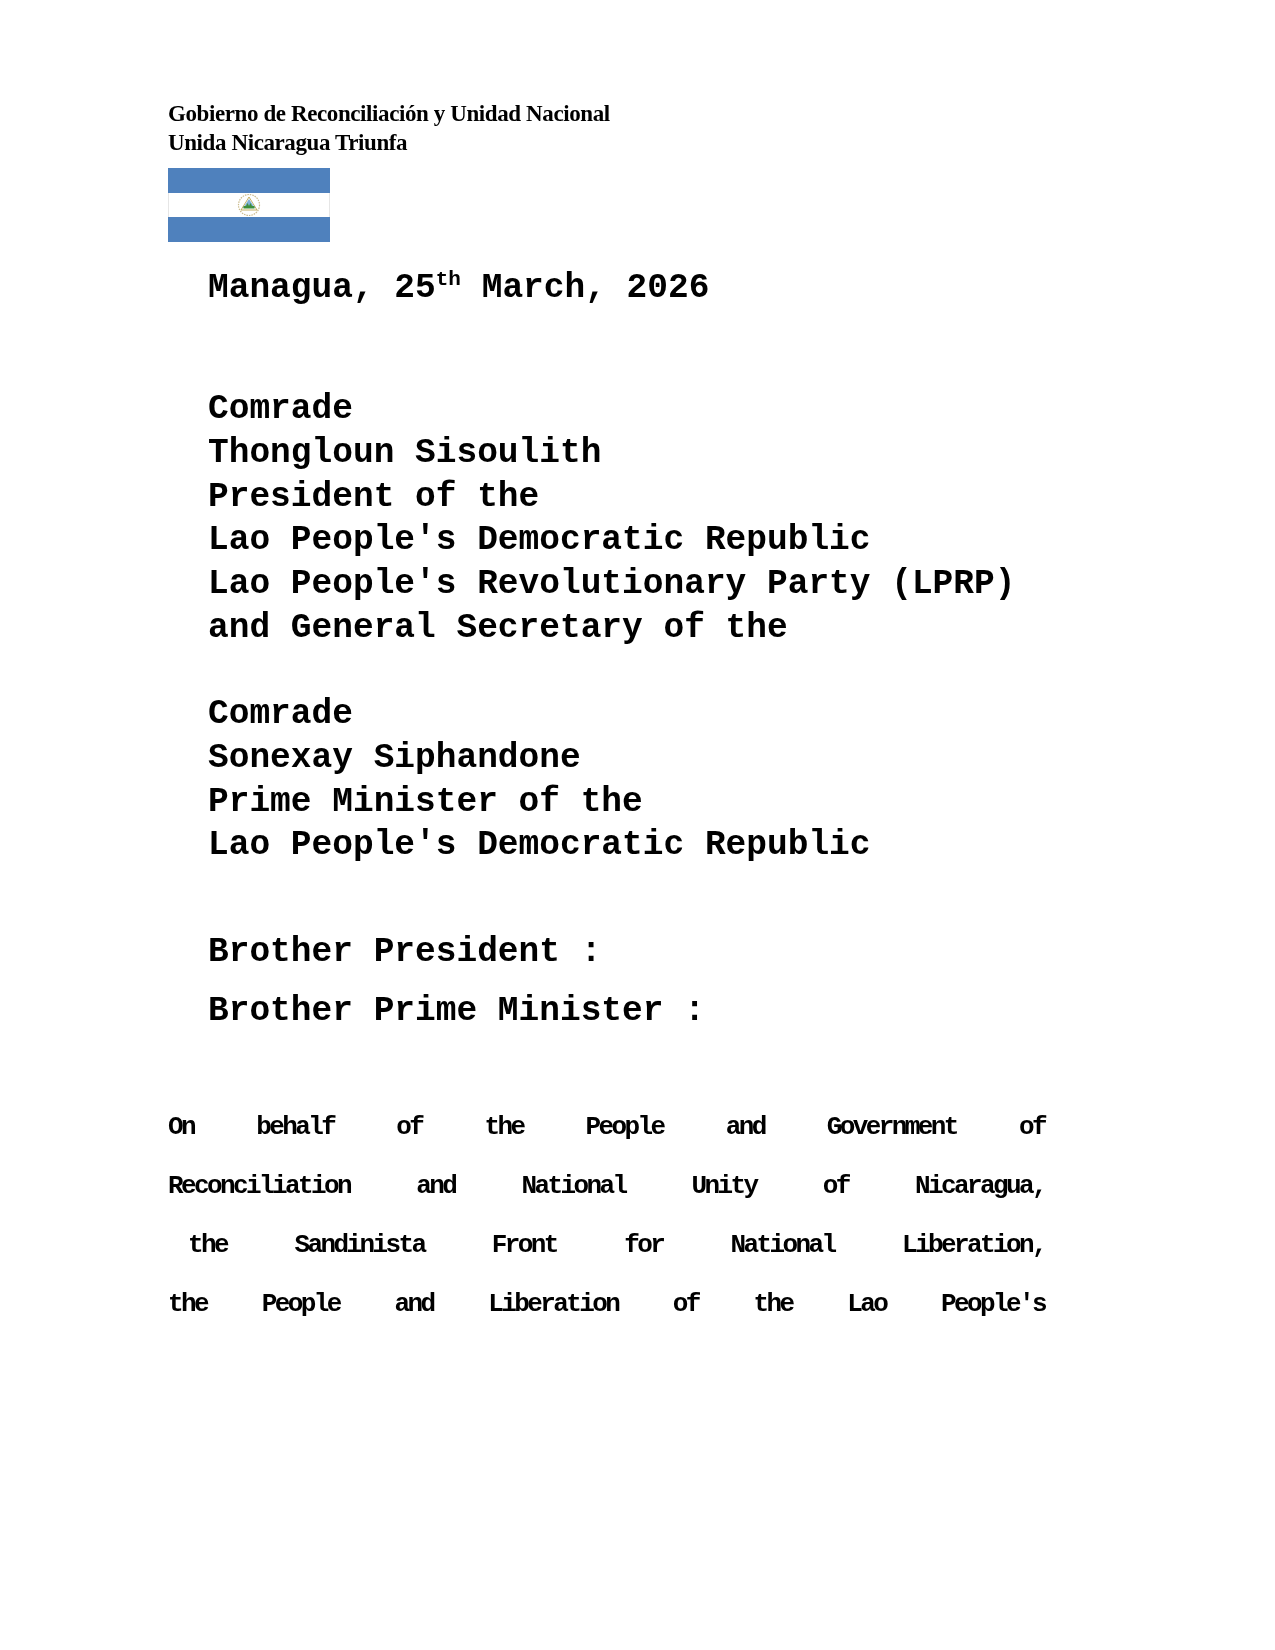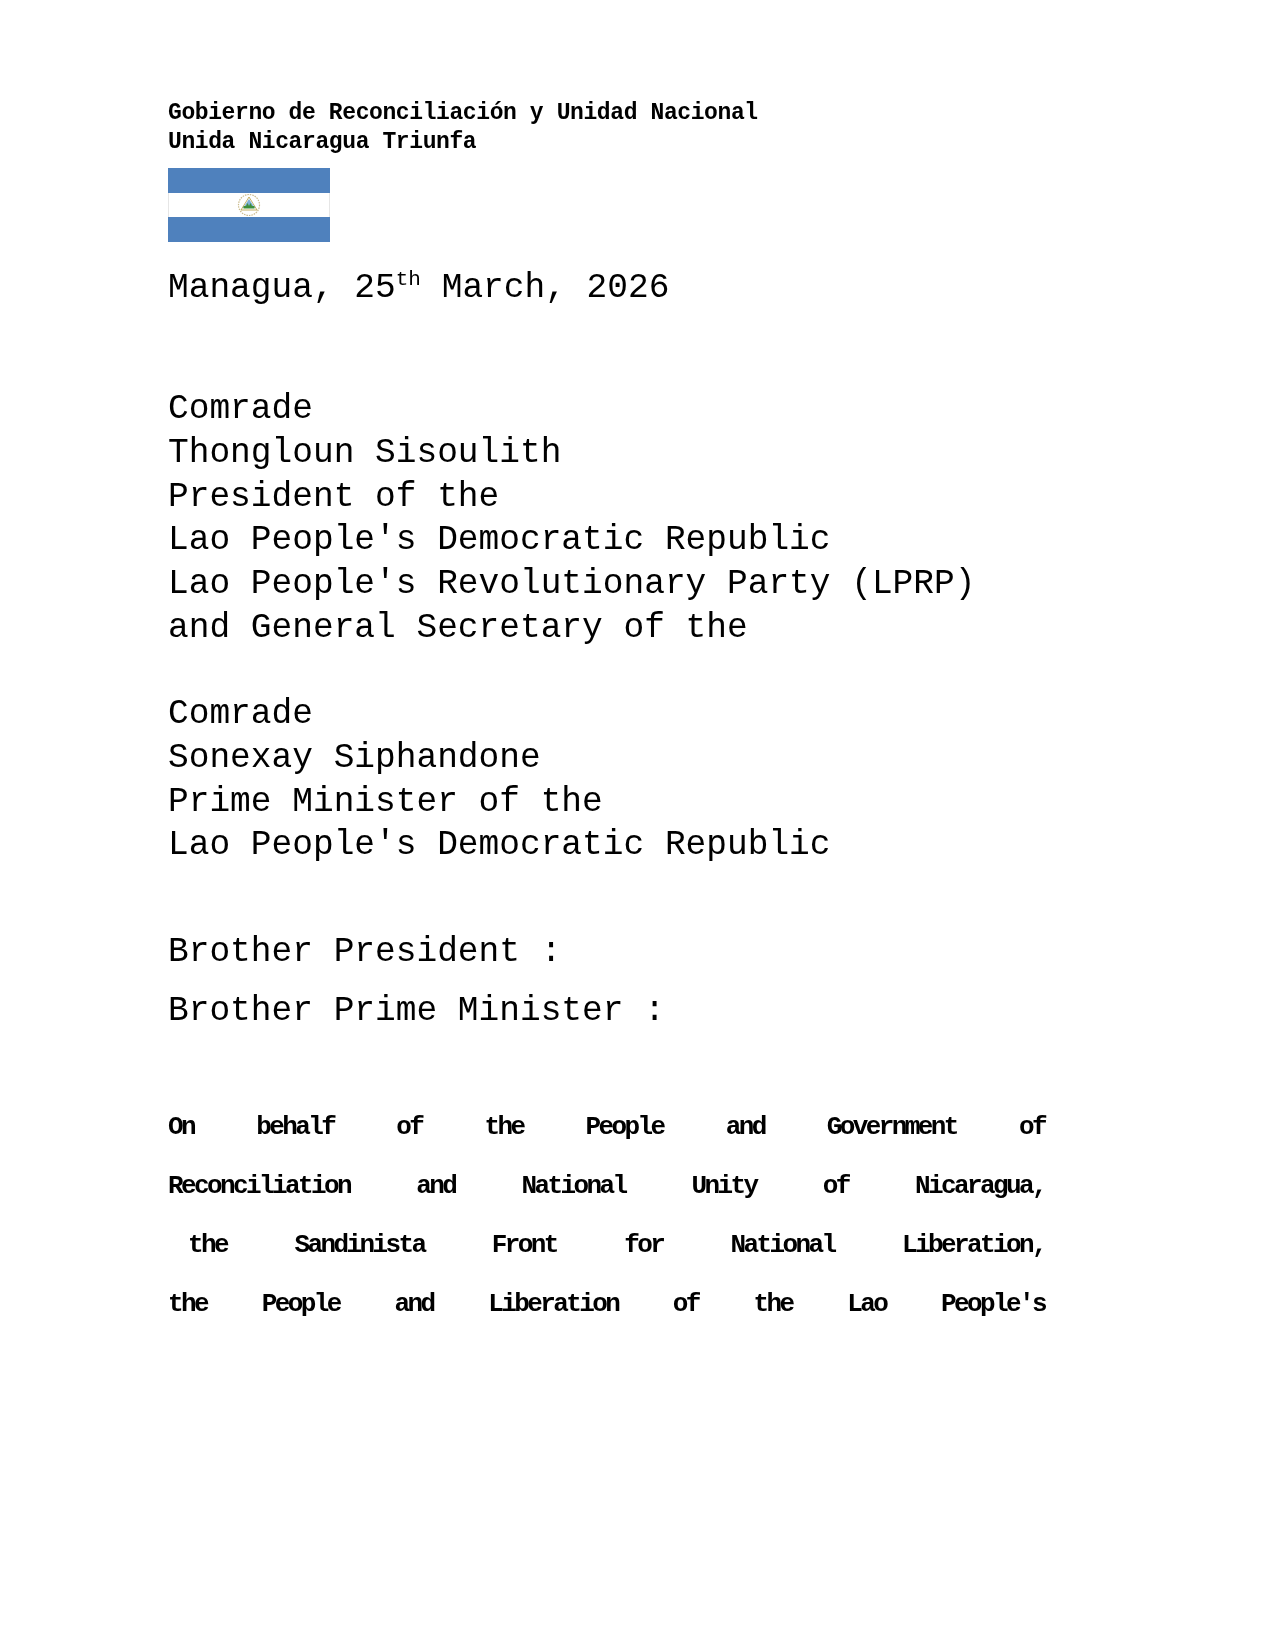--- a/index.html
+++ b/index.html
@@ -1,23 +1,23 @@
 <!DOCTYPE html>
 <html><head>
   <meta charset="utf-8">
   <style>
     html, body { margin: 0; padding: 0; background: #ffffff; }
     body { width: 1275px; height: 1650px; position: relative; overflow: hidden; color: #000; }
-    .letterhead { position: absolute; left: 168px; top: 99px; font-family: Liberation Mono, monospace; font-weight: bold; font-size: 23px; line-height: 29px; letter-spacing: -0.4px; }
+    .letterhead { position: absolute; left: 168px; top: 99px; font-family: Liberation Serif, serif; font-weight: bold; font-size: 23px; line-height: 29px; letter-spacing: -0.4px; }
     .letterhead div { white-space: nowrap; }
     .flag { position: absolute; left: 168px; top: 168px; width: 162px; height: 74px; display: flex; flex-direction: column; }
     .flag .band { flex: 1; }
     .flag .blue { background: #4f81bd; }
     .flag .white { background: #ffffff; display: flex; align-items: center; justify-content: center; border-left: 1px solid #e6e6e6; border-right: 1px solid #e6e6e6; }
-    .mono { font-family: "Liberation Mono", "DejaVu Sans Mono", monospace; font-weight: normal; }
+    .mono { font-family: "Liberation Mono", "DejaVu Sans Mono", monospace; font-weight: bold; margin-left: 40px; }
     .date { position: absolute; left: 168px; top: 266px; font-size: 34.5px; line-height: 44px; white-space: nowrap; }
     .date sup { font-size: 21px; vertical-align: 0; position: relative; top: -12px; }
     .addr { position: absolute; left: 168px; font-size: 34.5px; line-height: 43.8px; }
     .addr div { white-space: pre; }
     .addr1 { top: 387px; }
     .addr2 { top: 692px; }
     .salute { position: absolute; left: 168px; font-size: 34.5px; line-height: 44px; white-space: pre; }
     .s1 { top: 930px; }
     .s2 { top: 989px; }
     .body-para { position: absolute; left: 168px; top: 1098px; width: 877px; font-family: "Liberation Mono", monospace; font-weight: bold; font-size: 26px; line-height: 59px; letter-spacing: -2.6px; }

